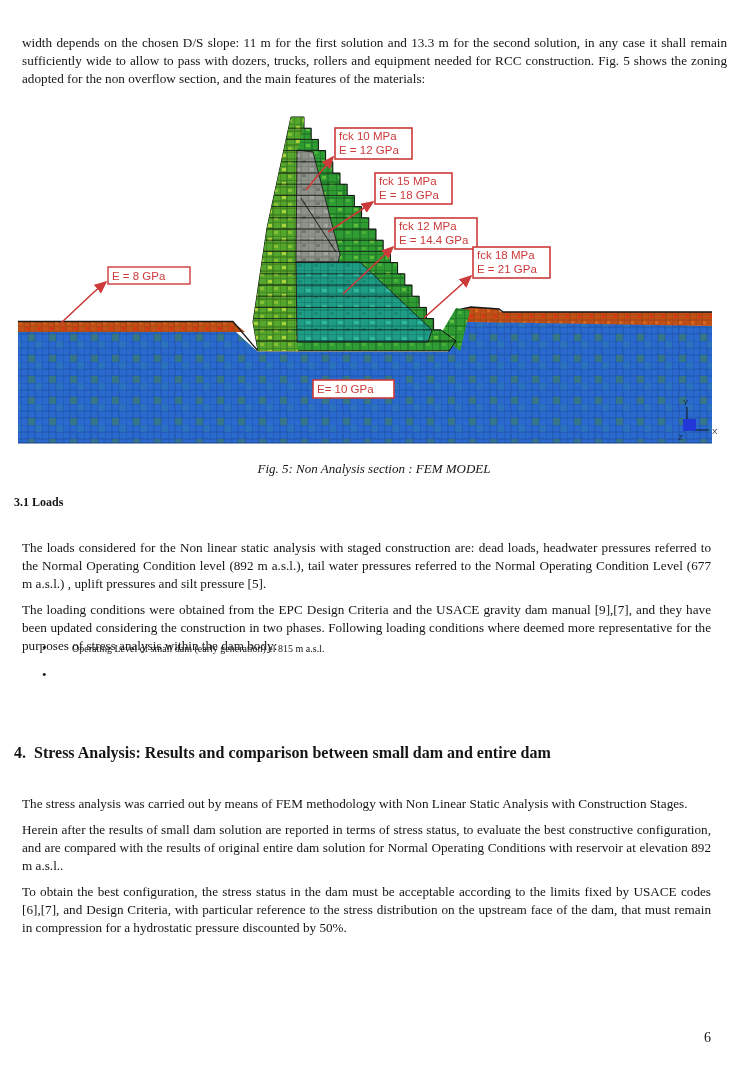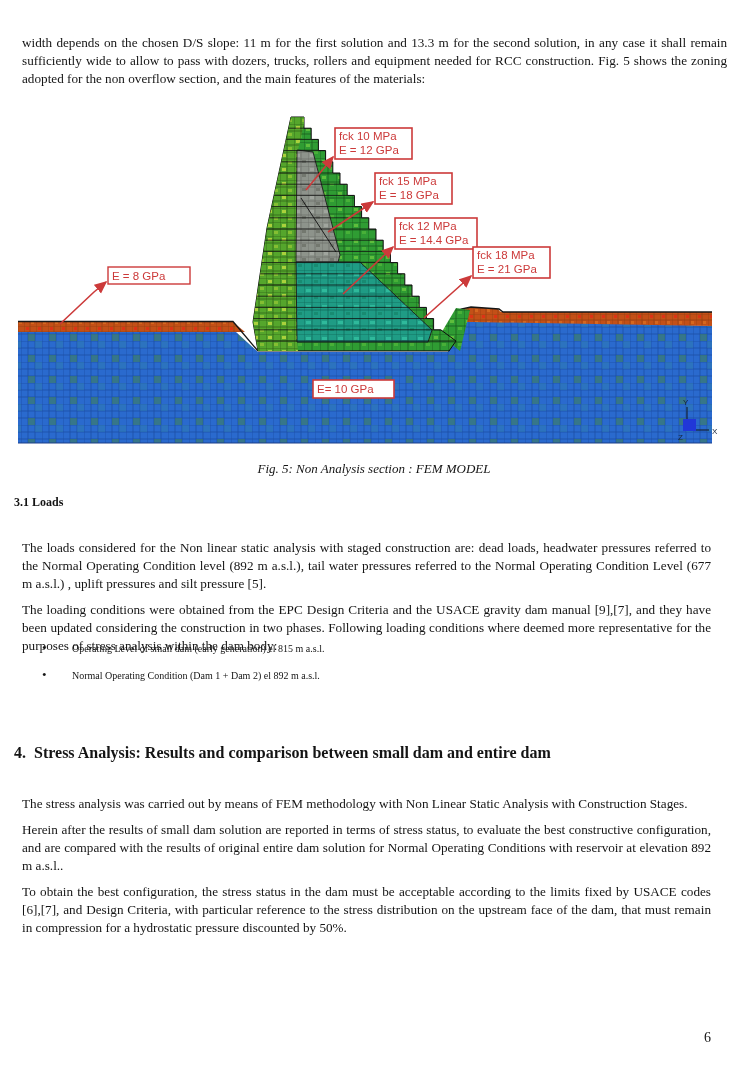--- a/index.html
+++ b/index.html
@@ -158,21 +158,20 @@
   <p class="body-text">The loading conditions were obtained from the EPC Design Criteria and the USACE gravity dam manual [9],[7], and they have been updated considering the construction in two phases. Following loading conditions where deemed more representative for the purposes of stress analysis within the dam body:</p>
 </div>
 
 <div id="bullets" class="abs">
   <div class="bullet-row">
     <span class="bullet-dot">•</span>
     <span class="bullet-text">Operating Level of small dam (early generation) el 815 m a.s.l.</span>
   </div>
   <div class="bullet-row">
     <span class="bullet-dot">•</span>
-    <span class="bullet-text">Normal Operating Condition  (Dam 1 + Dam 2) el 892 m a.s.l.</span>
   </div>
 </div>
 
 <div id="h-stress" class="abs">4.  Stress Analysis: Results and comparison between small dam and entire dam</div>
 
 <div id="stress-paras" class="abs">
   <p class="body-text">The stress analysis was carried out by means of FEM methodology with Non Linear Static Analysis with Construction Stages.</p>
   <p class="body-text">Herein after the results of small dam solution are reported in terms of stress status, to evaluate the best constructive configuration, and are compared with the results of original entire dam solution for Normal Operating Conditions with reservoir at elevation 892 m a.s.l..</p>
   <p class="body-text">To obtain the best configuration, the stress status in the dam must be acceptable according to the limits fixed by USACE codes [6],[7], and Design Criteria, with particular reference to the stress distribution on the upstream face of the dam, that must remain in compression for a hydrostatic pressure discounted by 50%.</p>
 </div>

